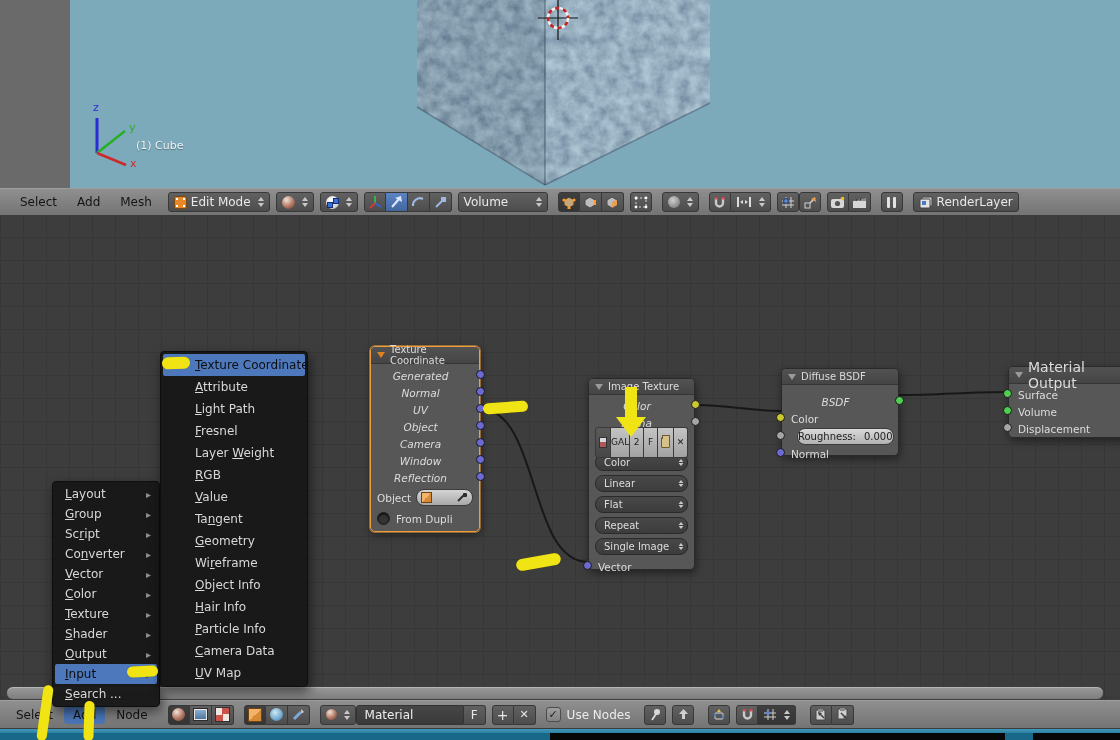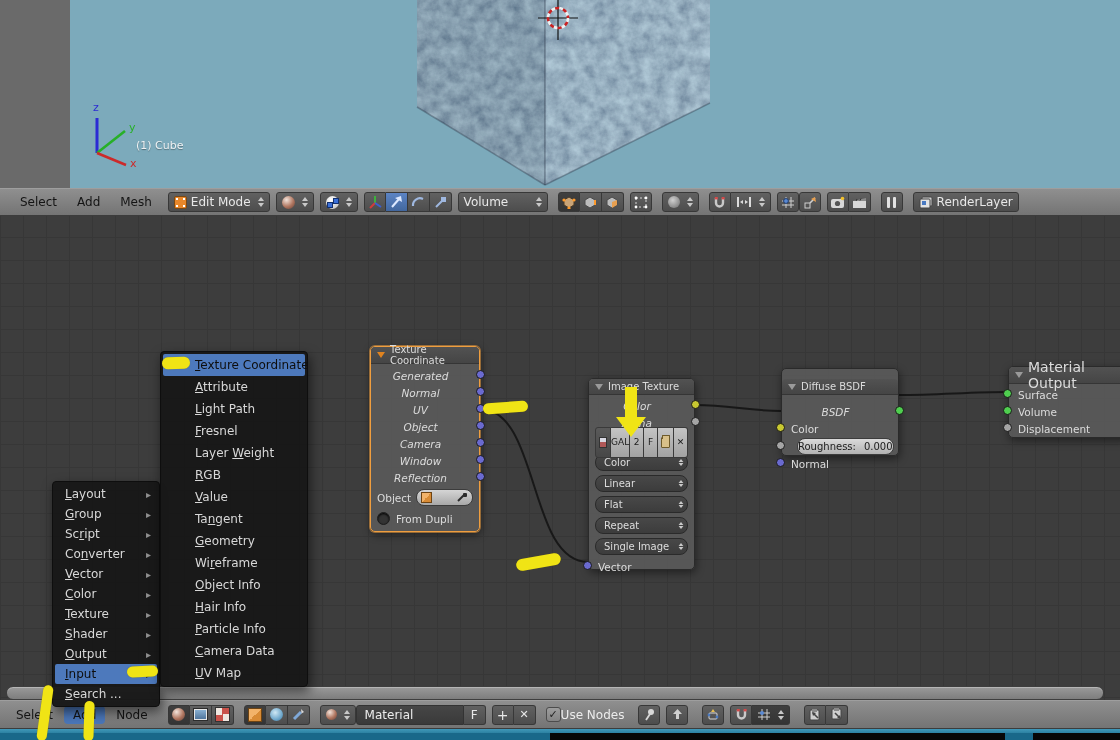--- a/index.html
+++ b/index.html
@@ -467,21 +467,21 @@
         </span>
       </div>
     <div class="srow in" style="margin-top:3px;">
         <span>Vector</span>
         <span class="sock vec"></span>
       </div>
   </div>
 </div>
 
 <div class="node" style="left:781px;top:368px;width:118px;height:88px;">
-  <div class="nhead" style="height:15px;margin-top:10px;">
+  <div class="nhead" style="height:15px;">
     <span class="tri"></span>
     <span style="font-size:10px;">Diffuse BSDF</span>
   </div>
   <div style="padding-top:8px;">
     <div class="srow out">
         <span>BSDF</span>
         <span class="sock shd"></span>
       </div>
     <div class="srow in">
         <span>Color</span>
@@ -668,21 +668,21 @@
         <span style="font-size:14px;">+</span>
       </div>
     <div class="wbtn sq">
         <span style="font-size:11px;">✕</span>
       </div>
   </div>
   <span class="sp10"></span>
   <span class="cb">
       <span>✓</span>
     </span>
-  <span style="color:#ececec;">Use Nodes</span>
+  <span style="color:#ececec;margin-left:6px;">Use Nodes</span>
   <span class="sp14"></span>
   <div class="wbtn sq">
     <svg width="13" height="13">
       <circle cx="8" cy="4" r="3" fill="#d8d8d8"></circle>
         <line x1="7" y1="6" x2="3" y2="12" stroke="#d8d8d8" stroke-width="1.8"></line>
     </svg>
   </div>
   <span class="sp6"></span>
   <div class="wbtn sq">
     <svg width="13" height="13">

